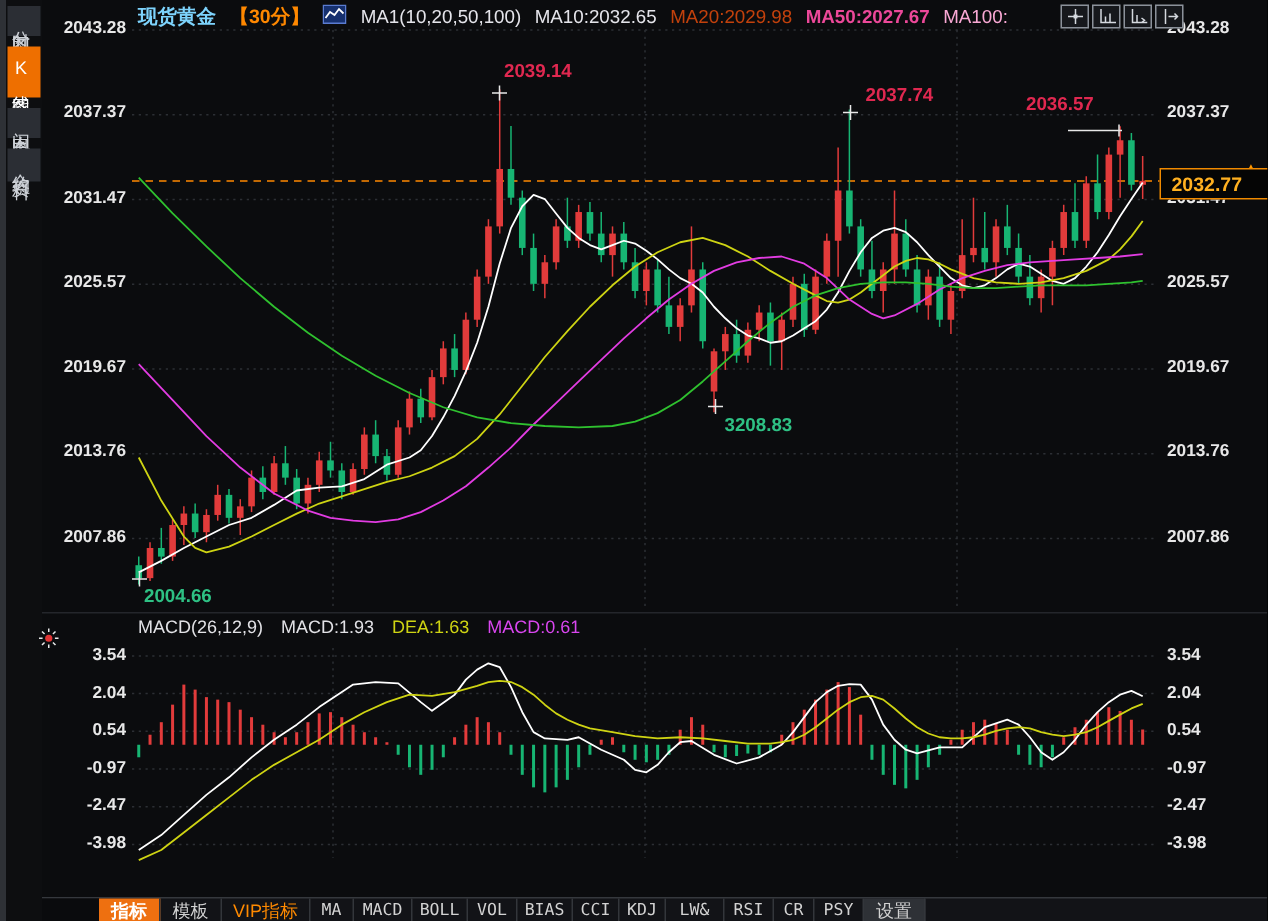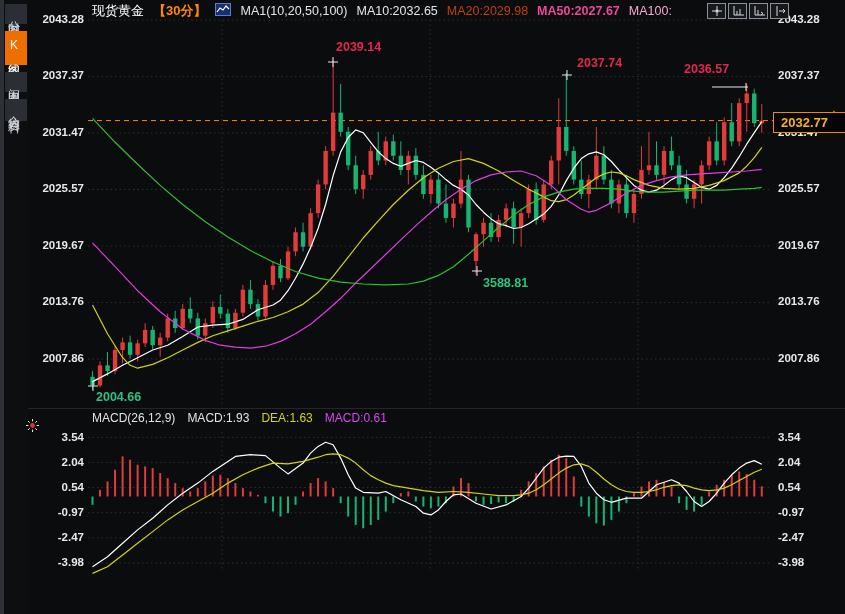--- a/index.html
+++ b/index.html
@@ -9,21 +9,21 @@
   
   #sidebar{position:absolute;left:0;top:0;width:28px;height:614px;background:#0d0e10;z-index:4;}
   #sidebar .strip{position:absolute;left:0;top:0;width:4px;height:614px;background:#2e3136;}
   .side-item{position:relative;margin:4px 0 7px 5px;width:22px;padding:7px 0;background:#2b2e34;
              color:#ced2d8;font-size:12px;writing-mode:vertical-lr;text-orientation:upright;
              letter-spacing:2px;text-align:center;cursor:pointer;}
   .side-item.sel{background:#ee6f00;color:#fff;}
   
   #topbar{position:absolute;left:92px;top:2px;height:17px;display:flex;align-items:center;gap:9px;
           z-index:3;font-size:12.5px;white-space:nowrap;}
-  #tb-symbol{color:#ffffff;font-weight:normal;font-size:13px;}
+  #tb-symbol{color:#7dd3fc;font-weight:bold;font-size:13px;}
   #tb-period{color:#ff8800;font-weight:bold;font-size:13px;}
   #tb-maset,#tb-ma10{color:#e4e4ea;}
   #tb-ma20{color:#c2410c;}
   #tb-ma50{color:#ec4899;font-weight:bold;}
   #tb-ma100{color:#f9a8d4;}
   #toolbar{position:absolute;left:707px;top:3px;display:flex;gap:2px;z-index:3;}
   .tool-btn{width:17px;height:14px;border:1px solid #8b919a;background:#16181c;display:flex;
             align-items:center;justify-content:center;cursor:pointer;}
   
   .axl,.axr{position:absolute;width:50px;color:#e8e8e8;font-size:11.5px;font-weight:bold;z-index:2;}
@@ -452,21 +452,21 @@
   <div class="axr" style="top:431px">3.54</div>
   <div class="axr" style="top:456px">2.04</div>
   <div class="axr" style="top:481px">0.54</div>
   <div class="axr" style="top:506px">-0.97</div>
   <div class="axr" style="top:531px">-2.47</div>
   <div class="axr" style="top:556px">-3.98</div>
 
   <div class="ann red" id="ann-0">2039.14</div>
   <div class="ann red" id="ann-1">2037.74</div>
   <div class="ann red" id="ann-2">2036.57</div>
-  <div class="ann green" id="ann-3">3588.81</div>
+  <div class="ann green" id="ann-3">3208.83</div>
   <div class="ann green" id="ann-4">2004.66</div>
 
   <div id="price-arrow">▲</div>
   <div id="price-box">2032.77</div>
 
   <div class="hsep" style="top:408px"></div>
 
   <div id="sun-icon">
     <svg width="15" height="15" viewBox="0 0 15 15">
         <g stroke="#e8e8e8" stroke-width="1">
@@ -476,13 +476,31 @@
       </svg>
   </div>
   <div id="macd-header">
     <span id="mh-name">MACD(26,12,9)</span>
     <span id="mh-diff">MACD:1.93</span>
     <span id="mh-dea">DEA:1.63</span>
     <span id="mh-macd">MACD:0.61</span>
   </div>
 
 
+  <div id="tabbar">
+    <div class="spacer"></div>
+    <div class="tab sel" style="width:40px">指标</div>
+    <div class="tab" style="width:40px">模板</div>
+    <div class="tab vip" style="width:58px">VIP指标</div>
+    <div class="tab lat" style="width:28px">MA</div>
+    <div class="tab lat" style="width:38px">MACD</div>
+    <div class="tab lat" style="width:36px">BOLL</div>
+    <div class="tab lat" style="width:32px">VOL</div>
+    <div class="tab lat" style="width:36px">BIAS</div>
+    <div class="tab lat" style="width:30px">CCI</div>
+    <div class="tab lat" style="width:30px">KDJ</div>
+    <div class="tab lat" style="width:38px">LW&amp;</div>
+    <div class="tab lat" style="width:32px">RSI</div>
+    <div class="tab lat" style="width:26px">CR</div>
+    <div class="tab lat" style="width:32px">PSY</div>
+    <div class="tab cfg" style="width:40px">设置</div>
+  </div>
 </div>
 
 </body></html>

